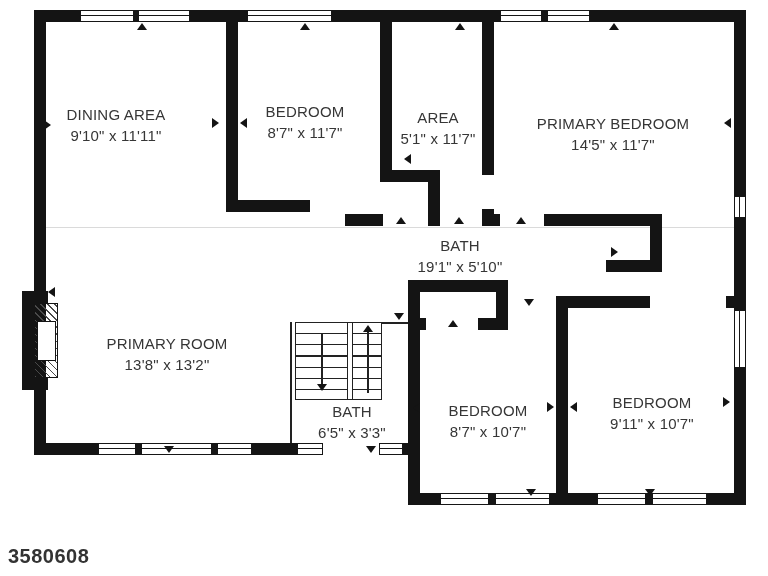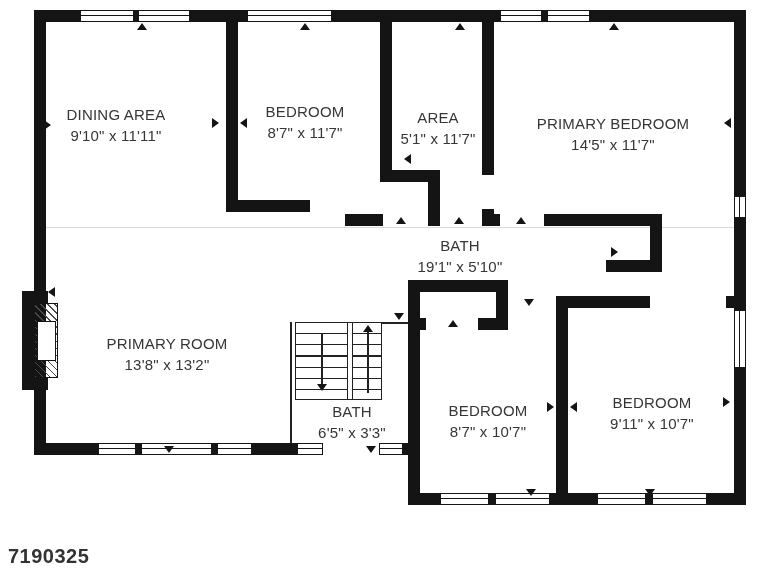--- a/index.html
+++ b/index.html
@@ -171,14 +171,14 @@
   </div>
   <div class="roomlabel" style="left:488px;top:400px">
     <div>BEDROOM</div>
     <div>8'7" x 10'7"</div>
   </div>
   <div class="roomlabel" style="left:652px;top:392px">
     <div>BEDROOM</div>
     <div>9'11" x 10'7"</div>
   </div>
 
-  <div class="watermark">7190325</div>
+  <div class="watermark">3580608</div>
 </div>
 
 </body></html>

